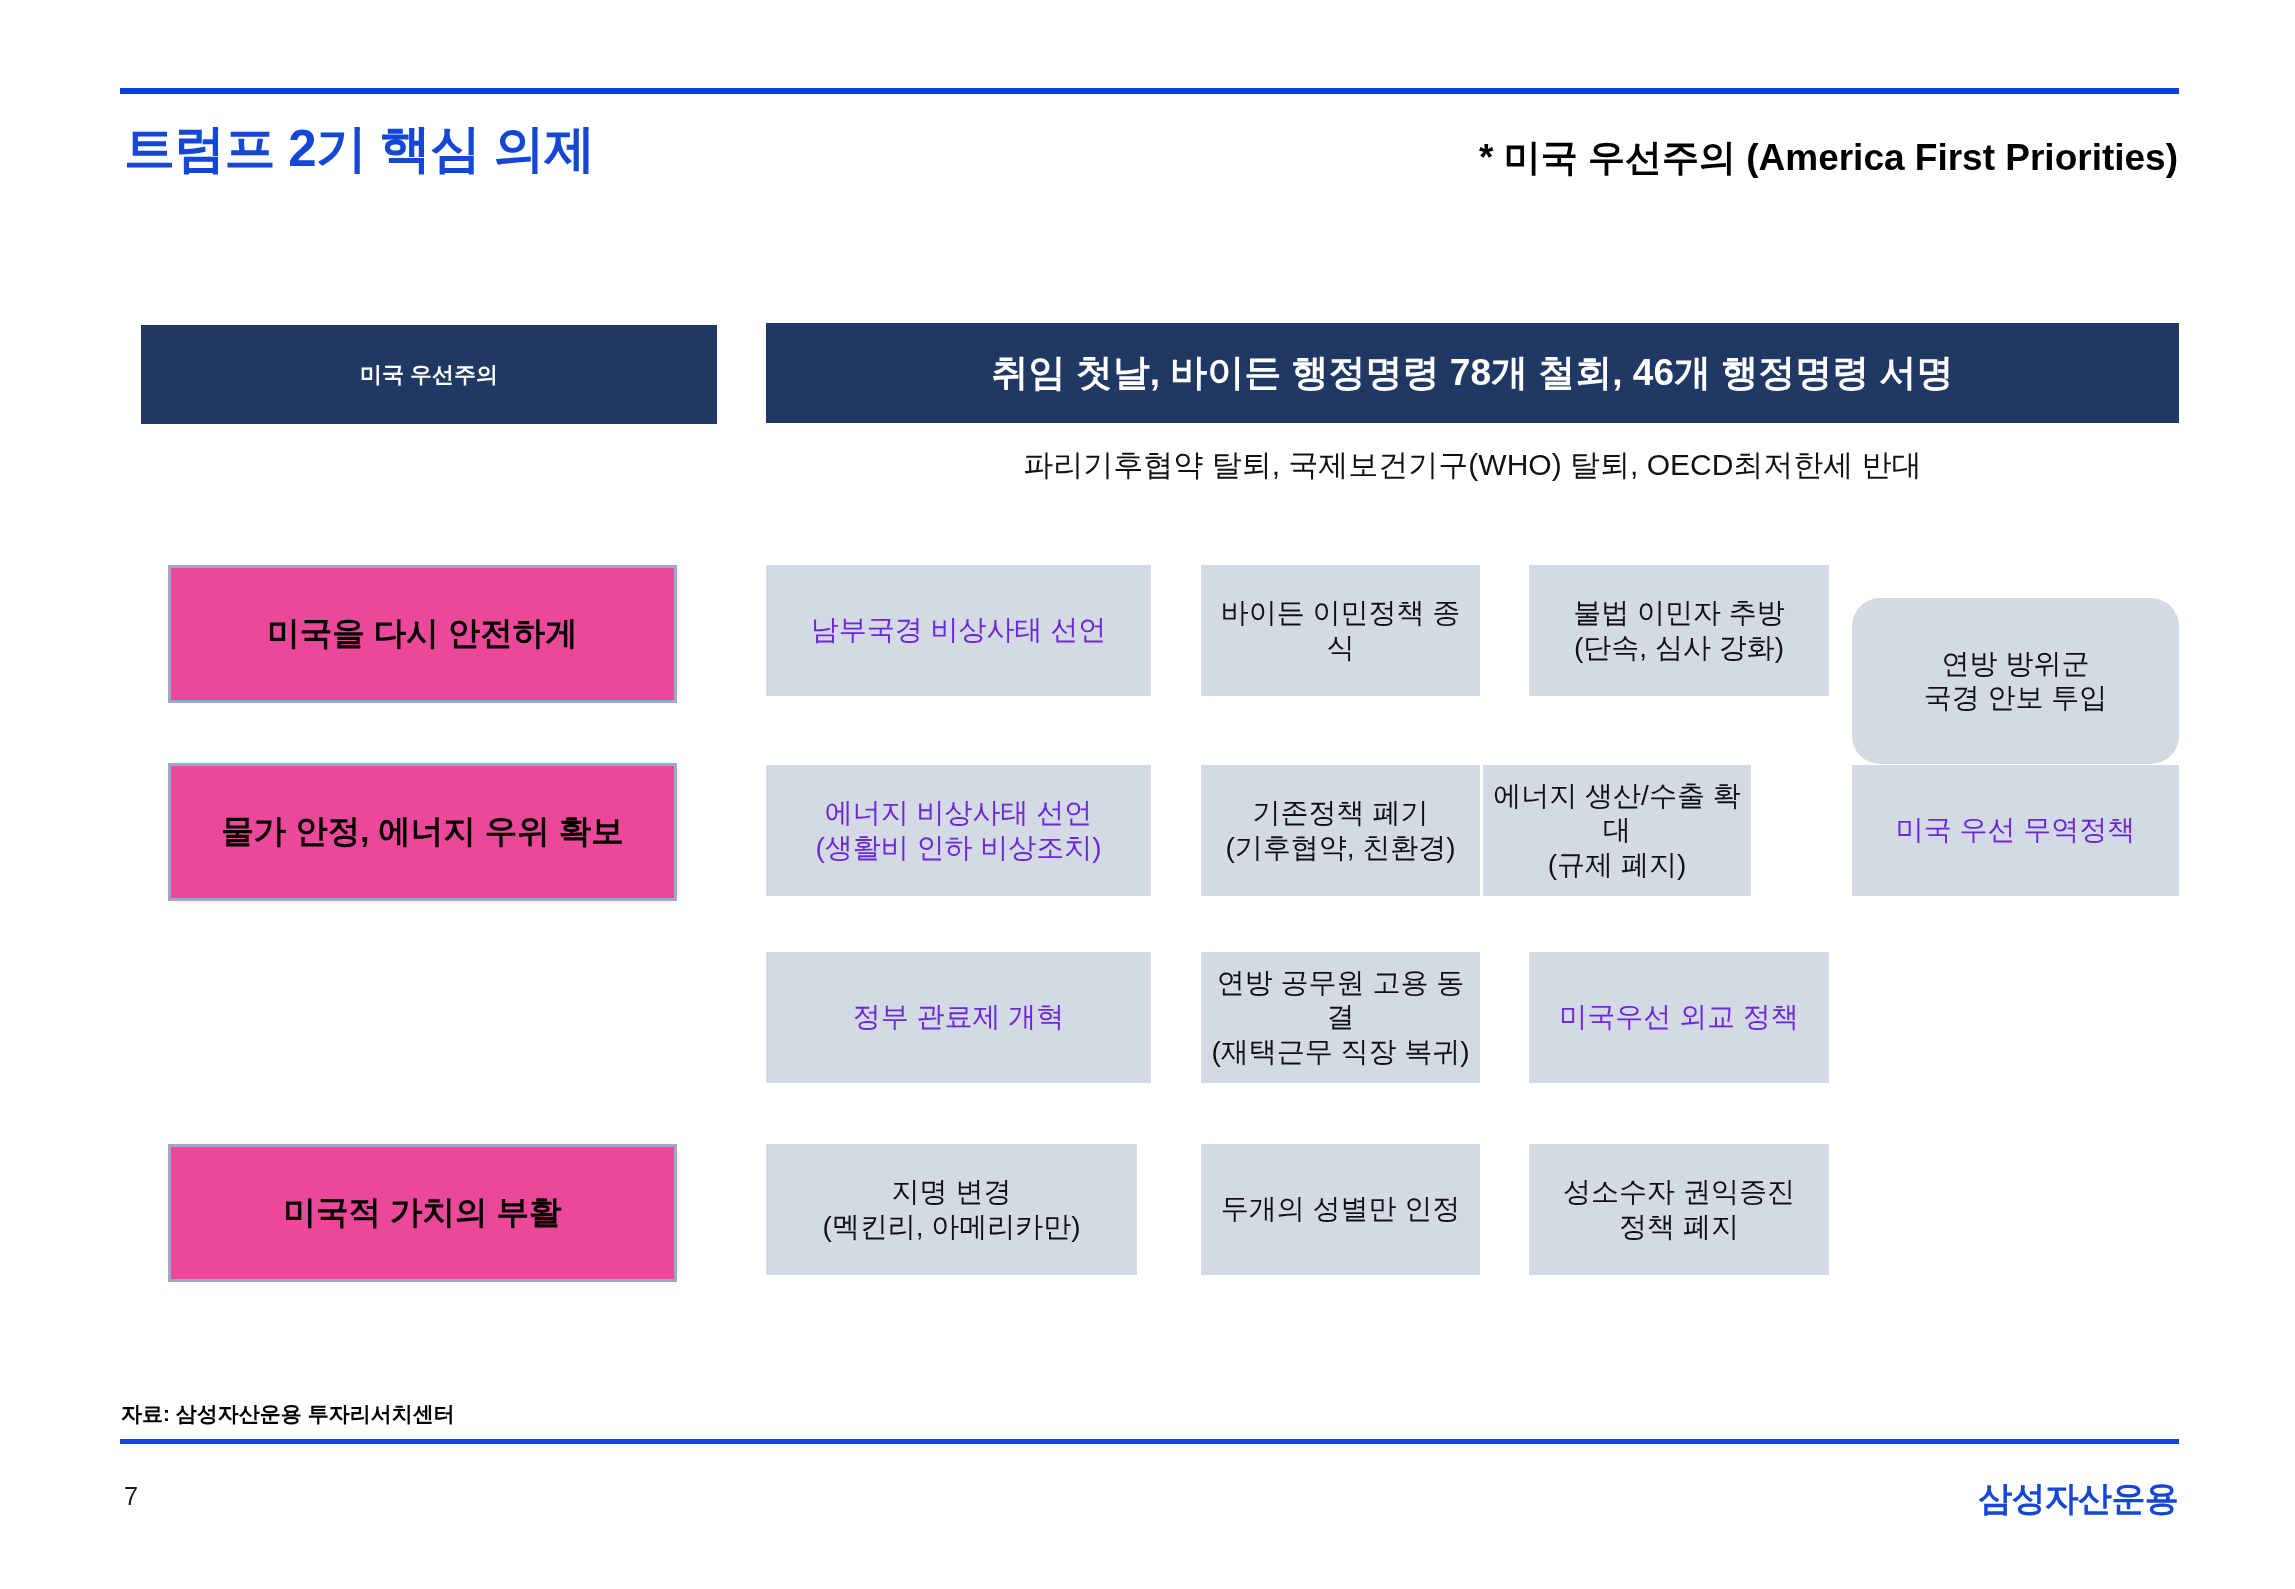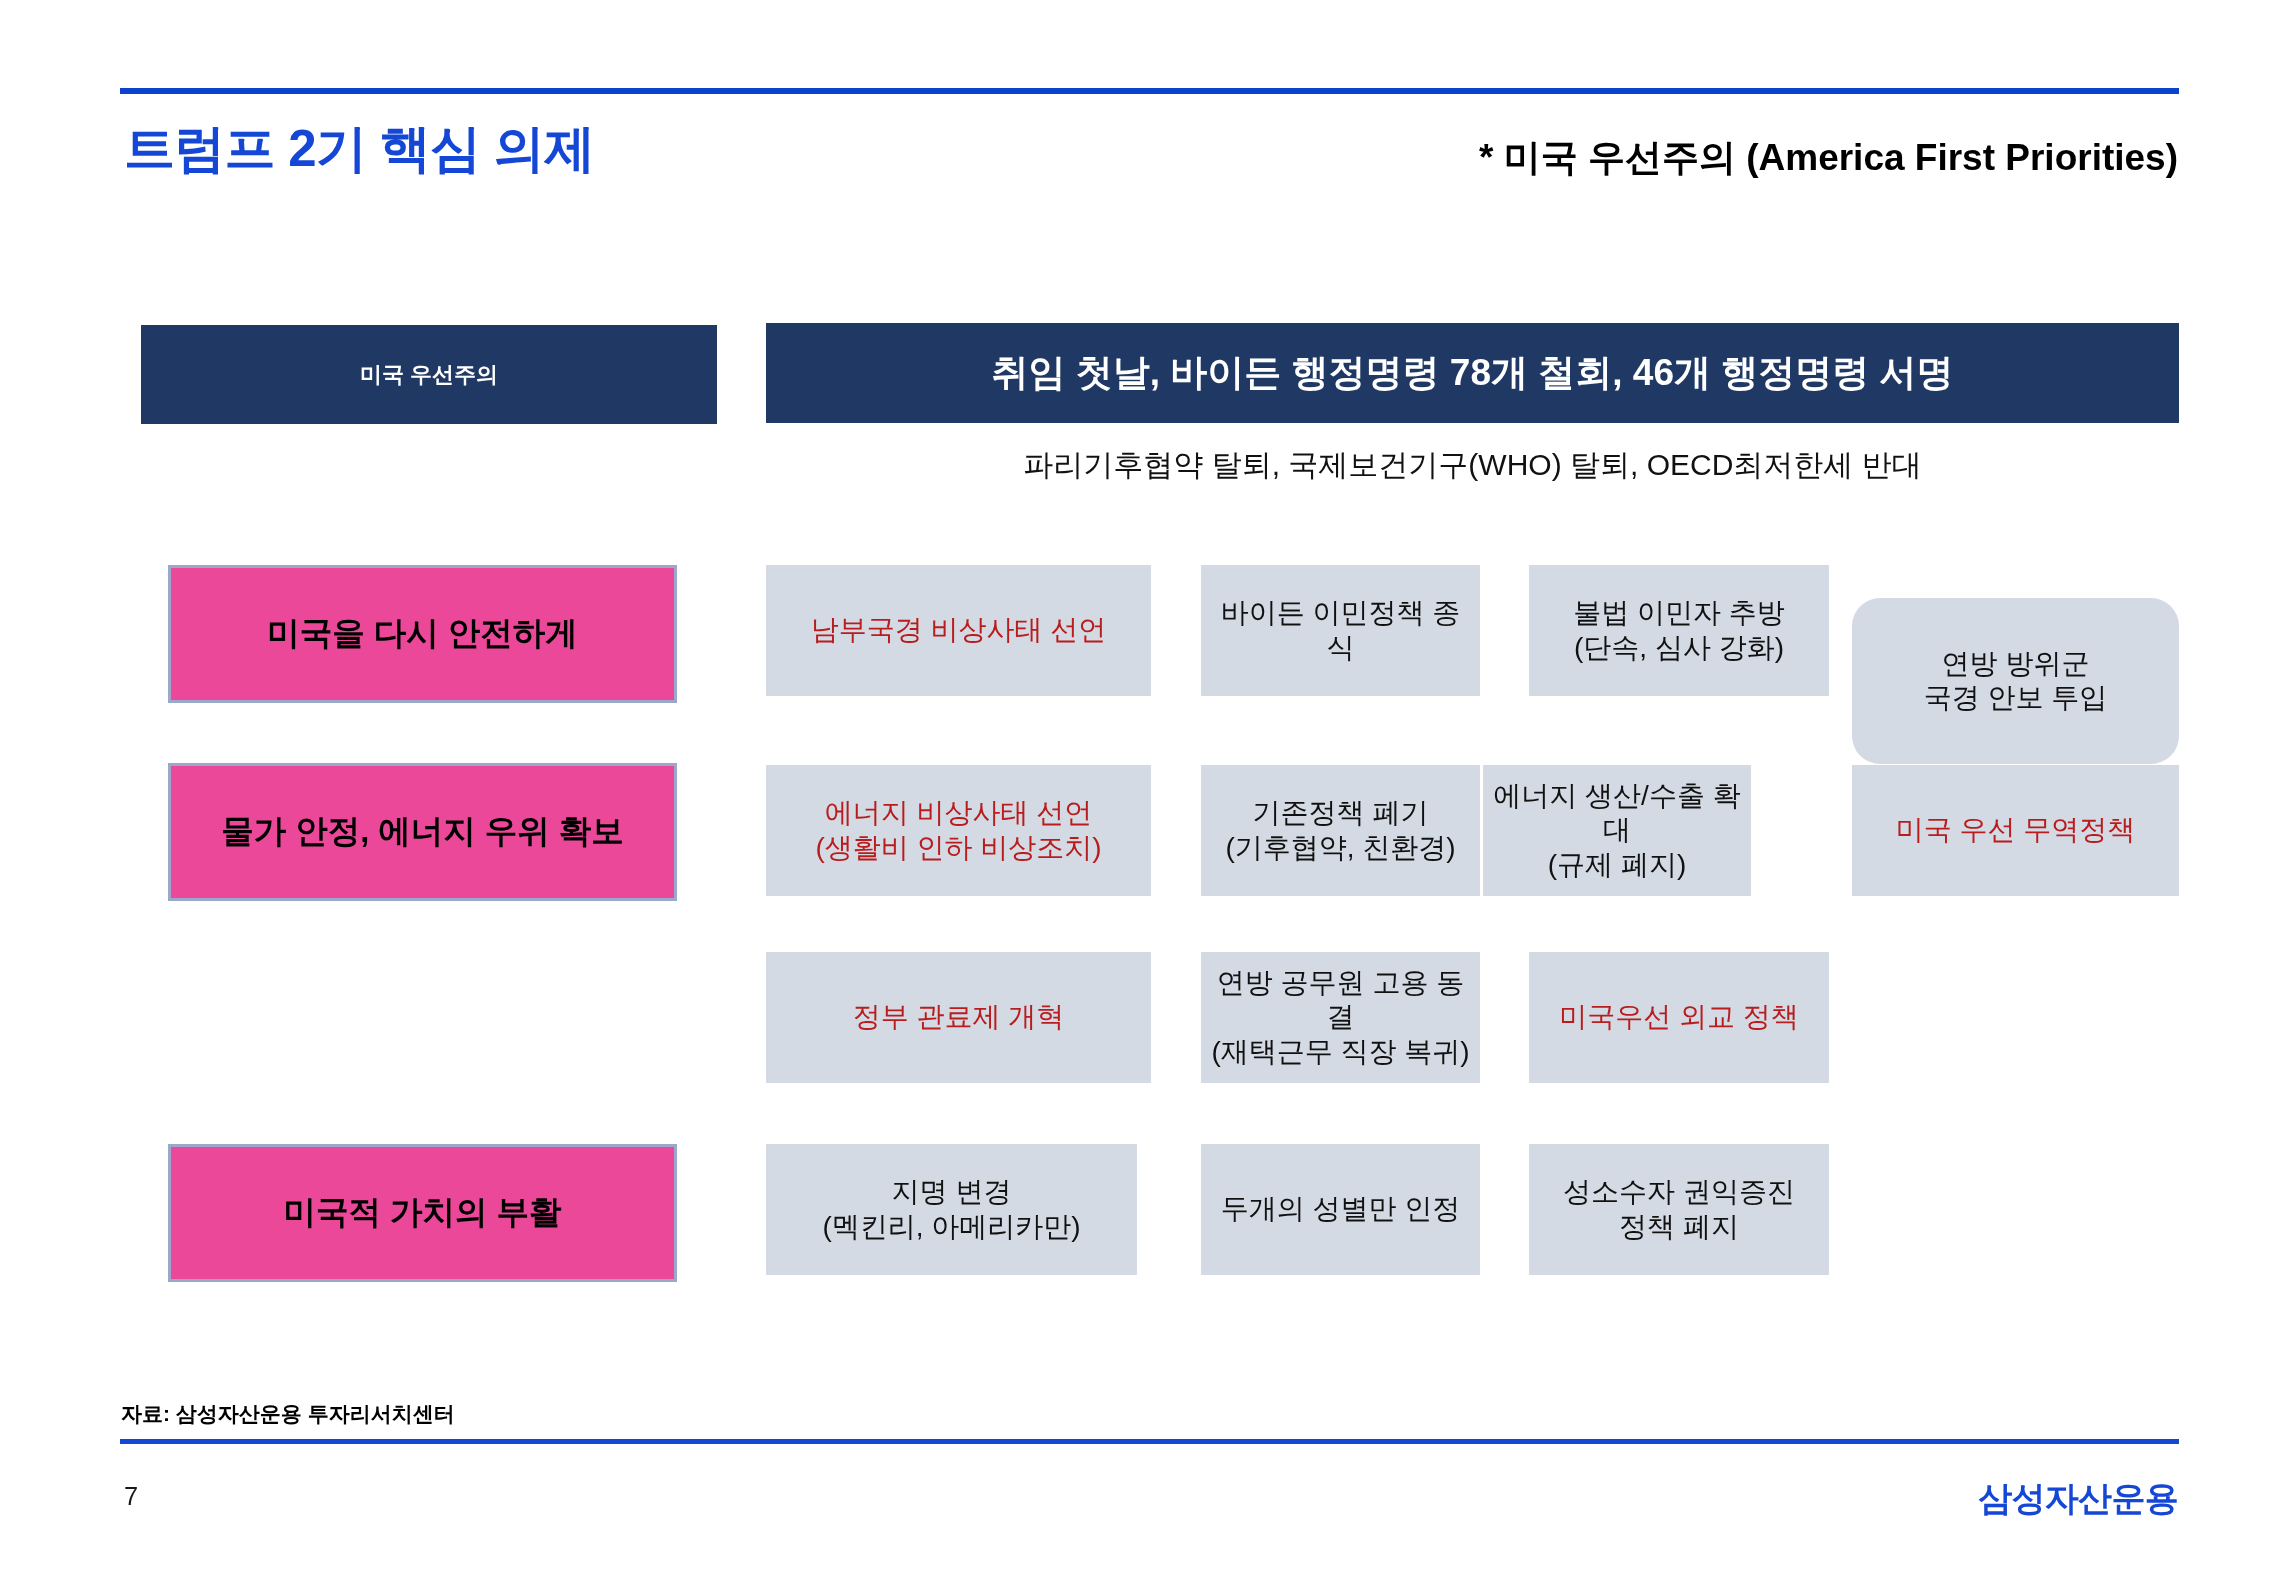--- a/index.html
+++ b/index.html
@@ -59,21 +59,21 @@
   
   .cell {
     position: absolute;
     background: #D4DAE4;
     display: flex; align-items: center; justify-content: center;
     flex-direction: column;
     text-align: center;
     font-size: 28px; color: #111111; line-height: 1.22;
     padding: 2.8px 8.5px;
   }
-  .cell.red { color: #b91c1c; }
+  .cell.red { color: #6d28d9; }
   .cell .l2 { display: block; }
 
   
   .src-note {
     position: absolute; left: 121px; top: 1400px;
     font-size: 21px; font-weight: bold; color: #000000; white-space: nowrap;
   }
   .bottom-rule {
     position: absolute; left: 120px; top: 1439px; width: 2059px; height: 5px;
     background: #1447D6;

